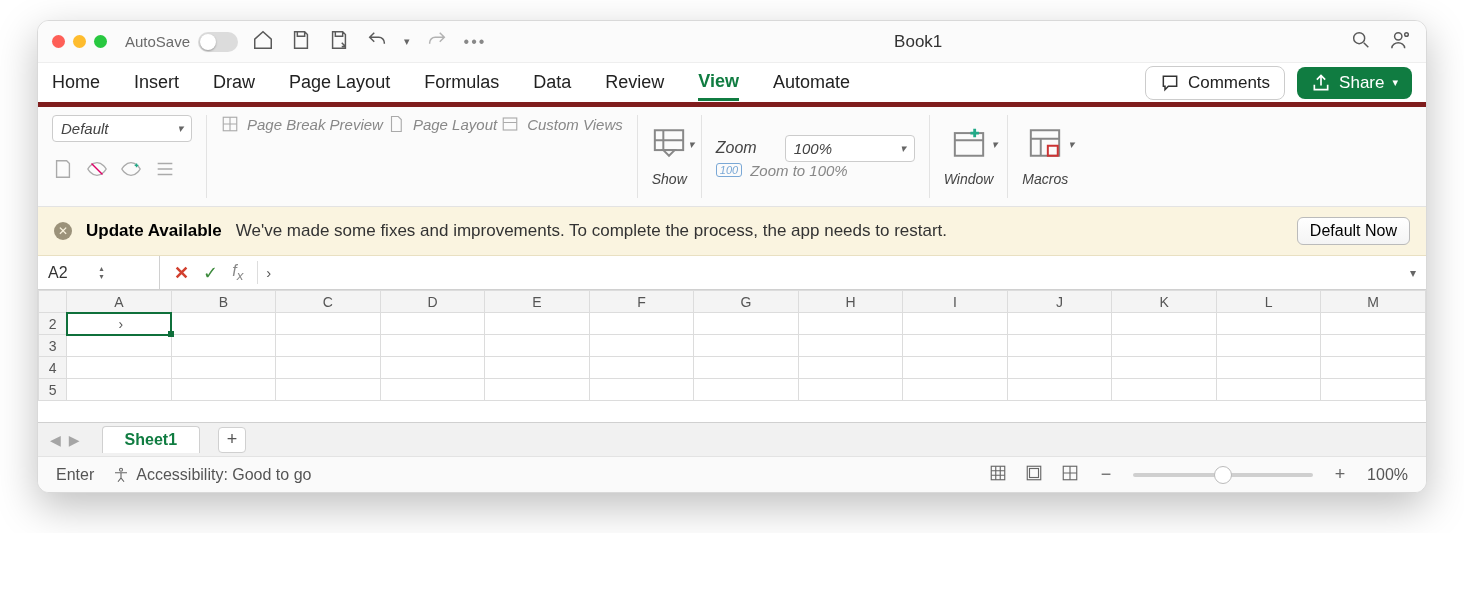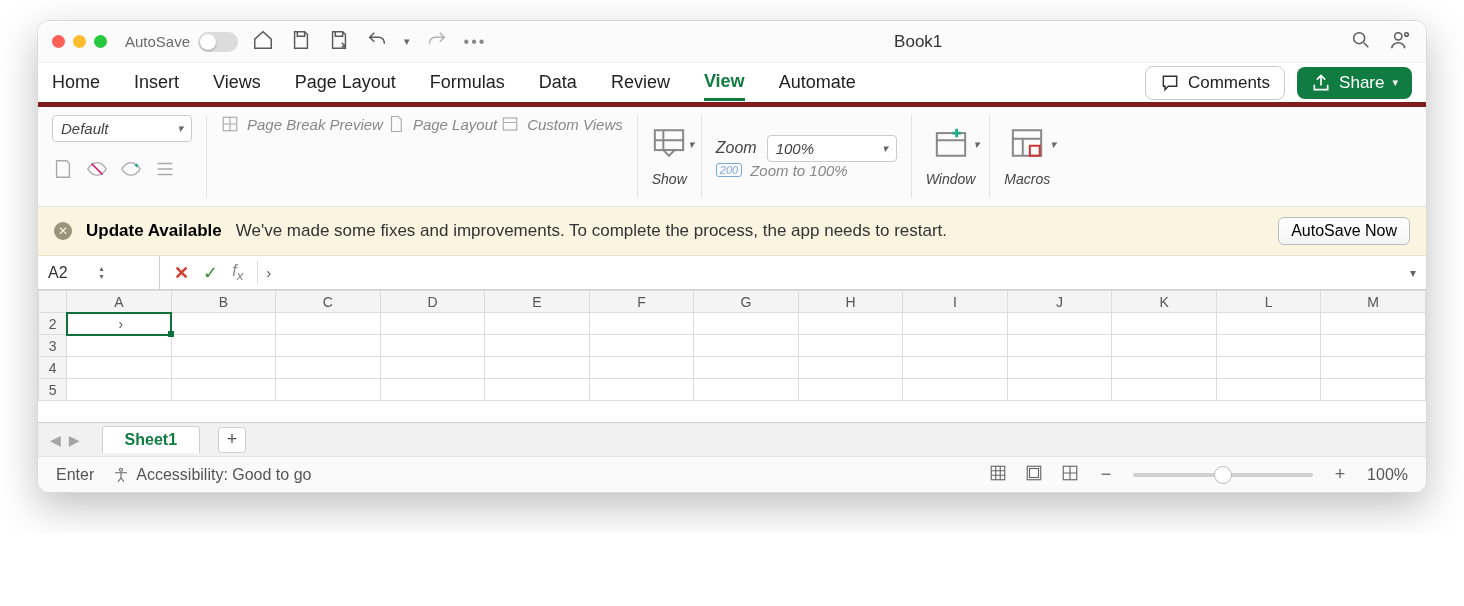--- a/index.html
+++ b/index.html
@@ -33,21 +33,21 @@
   .vgroup{display:flex;flex-direction:column;align-items:center;justify-content:center;height:100%;gap:4px;}
   .group-label{font-size:14px;color:#444;text-align:center;margin-top:4px;}
   .stack{display:flex;flex-direction:row;gap:4px;align-items:flex-start;}
   .stackrow{display:flex;align-items:center;gap:8px;font-size:15px;color:#888;}
   .stackrow svg{width:18px;height:18px;stroke:#aaa;fill:none;stroke-width:1.5;}
   .select{border:1px solid #ccc;background:#fff;border-radius:4px;padding:4px 8px;font-size:15px;color:#444;display:flex;align-items:center;gap:6px;min-width:140px;justify-content:space-between;}
   .chev{font-size:11px;color:#666;}
   .iconrow{display:flex;gap:12px;margin-top:8px;}
   .iconrow svg{width:22px;height:22px;stroke:#aaa;fill:none;stroke-width:1.5;}
   .bigicon svg{width:34px;height:34px;stroke:#888;fill:none;stroke-width:1.4;}
-  .zoomrow{display:flex;align-items:center;gap:10px;}
+  .zoomrow{display:flex;align-items:center;gap:28px;}
   .zoomrow .select{min-width:130px;}
   .zoom100{display:flex;align-items:center;gap:8px;color:#888;font-size:15px;}
   .zoom100 .badge{font-size:11px;color:#7aa8d6;border:1px solid #7aa8d6;border-radius:3px;padding:0 3px;}
   
   .updatebar{display:flex;align-items:center;background:#faf4e0;padding:10px 16px;border-bottom:1px solid #e9e0c2;}
   .updatebar .x{width:18px;height:18px;border-radius:50%;background:#9b927a;color:#faf4e0;display:flex;align-items:center;justify-content:center;font-size:12px;margin-right:14px;}
   .updatebar .title{font-weight:700;margin-right:14px;font-size:17px;}
   .updatebar .msg{font-size:17px;color:#333;flex:1;}
   .updatebar .restart{border:1px solid #bbb;border-radius:6px;background:linear-gradient(#fff,#f4f4f4);padding:4px 12px;font-size:16px;}
   
@@ -130,21 +130,21 @@
             <circle cx="9" cy="8" r="4"></circle>
             <path d="M2 21c0-4 4-6 7-6s7 2 7 6"></path>
             <circle cx="18" cy="6" r="2"></circle>
           </svg></span>
     </div>
   </div>
 
   <div class="tabs">
     <div class="tab">Home</div>
     <div class="tab">Insert</div>
-    <div class="tab">Views</div>
+    <div class="tab">Draw</div>
     <div class="tab">Page Layout</div>
     <div class="tab">Formulas</div>
     <div class="tab">Data</div>
     <div class="tab">Review</div>
     <div class="tab active">View</div>
     <div class="tab">Automate</div>
     <div class="tabs-spacer"></div>
     <div class="comments-btn">
       <svg viewBox="0 0 24 24" fill="none" stroke="#333" stroke-width="1.8">
           <path d="M4 4h16v12H10l-4 4v-4H4z"></path>
@@ -223,21 +223,21 @@
 
     <div class="group" style="flex-direction:column;align-items:flex-start;justify-content:center">
       <div class="zoomrow">
         <span style="color:#444;font-size:16px">Zoom</span>
         <div class="select">
             <span>100%</span>
             <span class="chev">▾</span>
           </div>
       </div>
       <div class="zoom100">
-        <span class="badge">200</span>
+        <span class="badge">100</span>
         <span>Zoom to 100%</span>
       </div>
     </div>
 
 
     <div class="group">
       <div class="vgroup">
         <span class="bigicon"><svg viewBox="0 0 24 24">
               <rect x="2" y="5" width="20" height="16"></rect>
               <path d="M2 10h20"></path>
@@ -259,21 +259,21 @@
         <div class="group-label" style="margin-top:-14px">Macros</div>
       </div>
     </div>
 
   </div>
 
   <div class="updatebar">
     <div class="x">✕</div>
     <div class="title">Update Available</div>
     <div class="msg">We've made some fixes and improvements. To complete the process, the app needs to restart.</div>
-    <div class="restart">AutoSave Now</div>
+    <div class="restart">Default Now</div>
   </div>
 
   <div class="fbar">
     <div class="namebox">
       <span>A2</span>
       <span class="arrows">▴<br>▾</span>
     </div>
     <div class="fbtns">
       <span class="cancel">✕</span>
       <span class="accept">✓</span>

